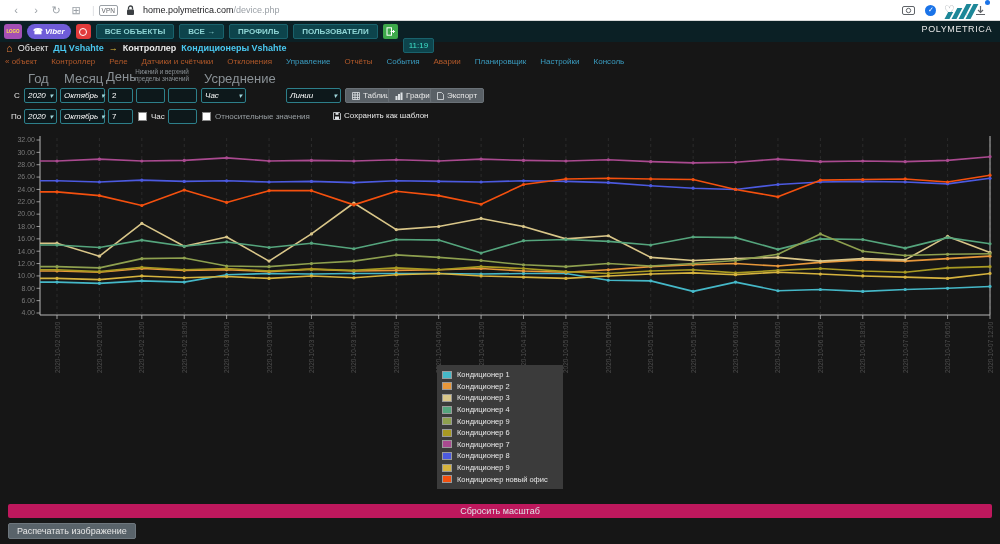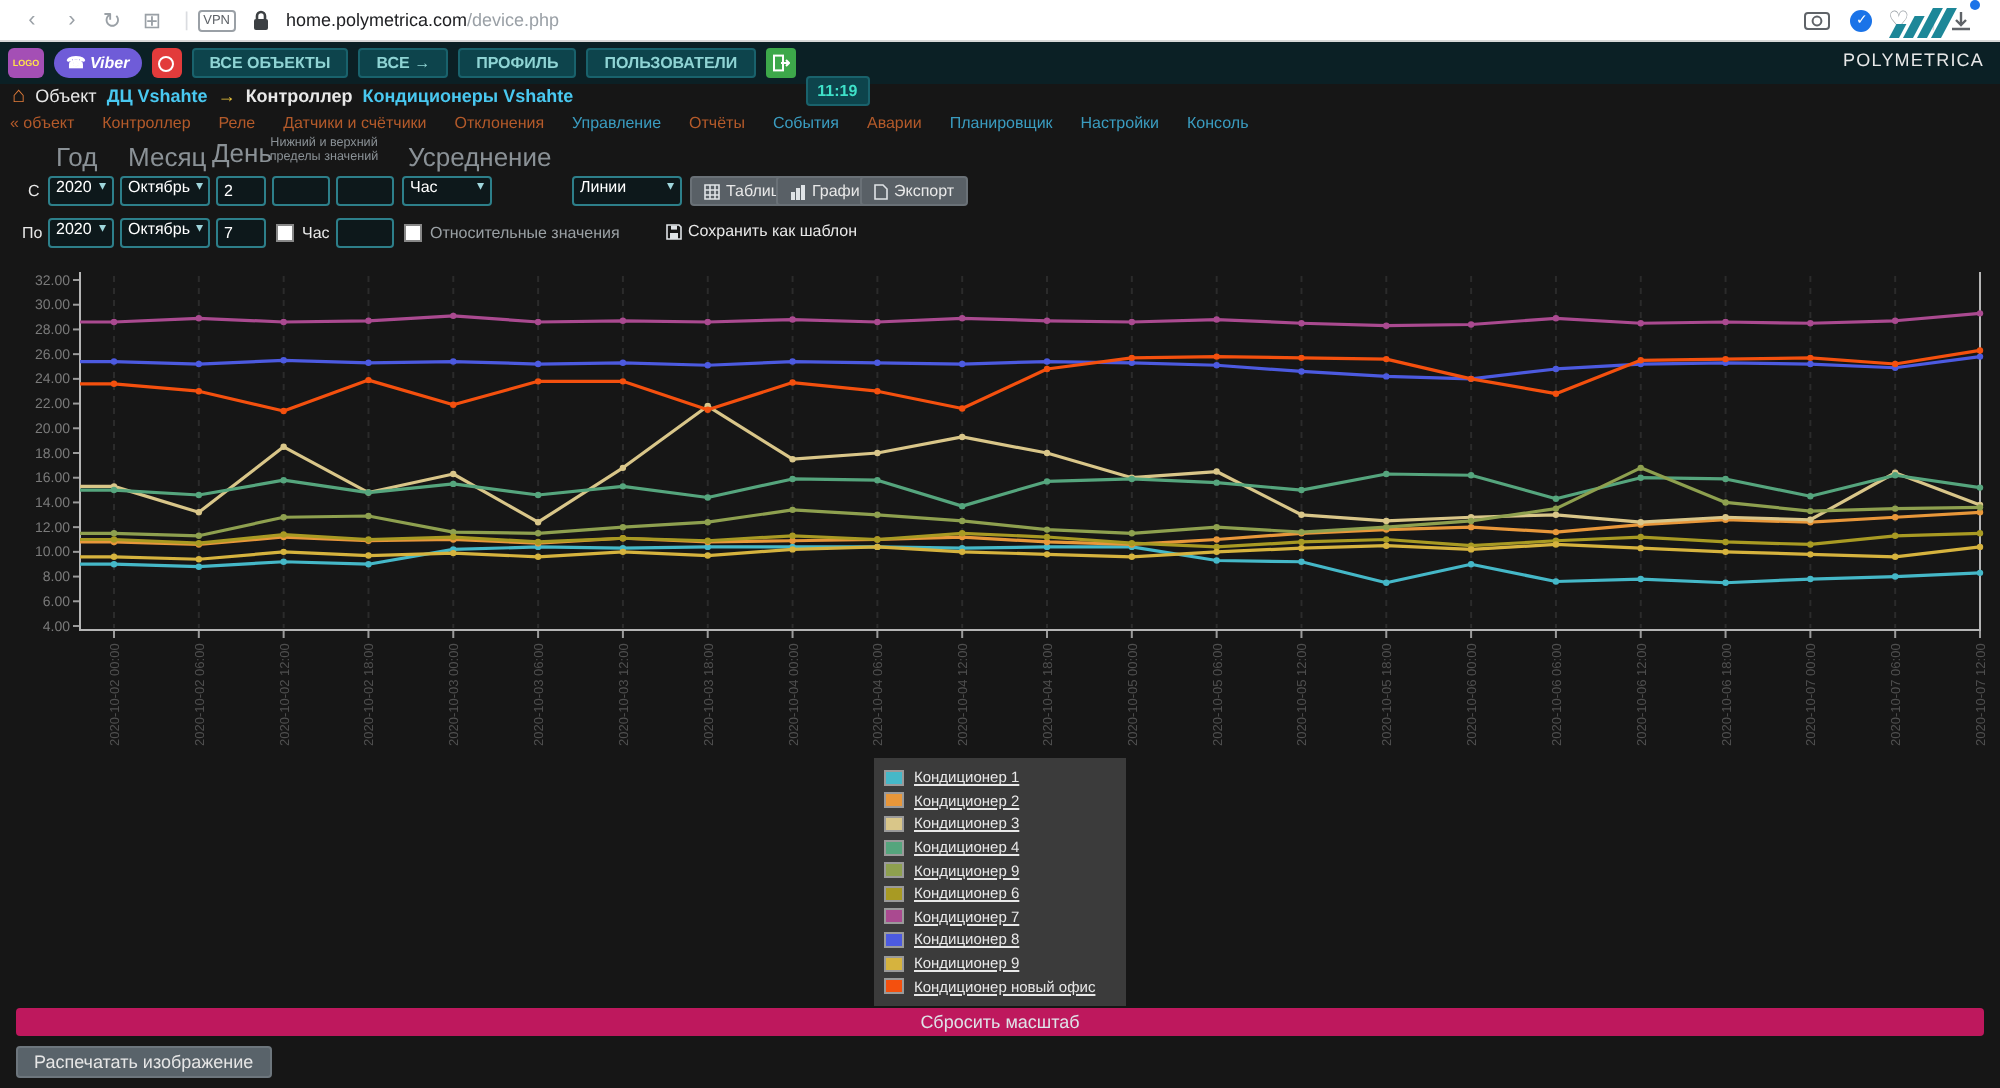--- a/index.html
+++ b/index.html
@@ -19,53 +19,53 @@
   .dl-dot { position:absolute; top:-2px; right:-2px; width:5px; height:5px; border-radius:50%; background:#1a73e8; }
 
   
   .toolbar { position:absolute; top:21px; left:0; width:1000px; height:21px; background:#0b2025; display:flex; align-items:center; padding:0 4px; gap:5px; }
   .logo-badge { width:18px; height:15px; background:#a44fb5; border-radius:3px; color:#ffe24a; font-size:4.5px; font-weight:bold; display:flex; align-items:center; justify-content:center; }
   .viber-pill { height:15px; background:#6f5cd8; border-radius:8px; color:#fff; font-size:8px; font-weight:bold; font-style:italic; display:flex; align-items:center; padding:0 6px; gap:2px; }
   .red-badge { width:15px; height:15px; background:#e23b3b; border-radius:3px; display:flex; align-items:center; justify-content:center; }
   .red-badge .ring { width:8px; height:8px; border:1.5px solid #fff; border-radius:50%; }
   .tbtn { height:15px; background:#0d444c; border:1px solid #19626c; border-radius:2px; color:#8fd4d4; font-size:8px; font-weight:bold; display:flex; align-items:center; padding:0 8px; }
   .green-badge { width:15px; height:15px; background:#3da84a; border-radius:2px; display:flex; align-items:center; justify-content:center; }
-  .time-badge { height:15px; background:#0d444c; border:1px solid #19626c; border-radius:2px; color:#3fe0c8; font-size:8px; font-weight:bold; display:flex; align-items:center; padding:0 5px;margin-top:28px; }
+  .time-badge { height:15px; background:#0d444c; border:1px solid #19626c; border-radius:2px; color:#3fe0c8; font-size:8px; font-weight:normal; display:flex; align-items:center; padding:0 5px;margin-top:28px; }
   .brand { position:absolute; right:8px; top:3px; text-align:center; }
   .brand-text { color:#e8e8e8; font-size:9px; letter-spacing:0.6px; margin-top:1px; }
 
   
   .breadcrumb { position:absolute; top:42px; left:0; width:1000px; height:12px; display:flex; align-items:center; gap:5px; padding:0 6px; font-size:9px; }
   .bc-home { color:#e07b39; font-size:11px; line-height:10px; }
   .bc-link { color:#49c8f0; font-weight:bold; }
   .bc-arrow { color:#e8c23c; font-weight:bold; }
   .bc-plain { color:#e8e8e8; }
   .bc-bold { font-weight:bold; }
   .subnav { position:absolute; top:55px; left:0; width:1000px; height:11px; display:flex; align-items:flex-end; gap:14px; padding:0 5px; font-size:8px; }
   .nl-o { color:#b45a2a; } .nl-c { color:#3a9cc0;margin-top:30px; }
 
   
   .filters { position:absolute; top:66px; left:0; width:1000px; height:66px; font-size:8px; }
   .flabel { position:absolute; color:#8a9196; font-size:13px; }
   .flabel.small { font-size:6.3px; text-align:center; line-height:1.15; width:68px; }
-  .fselect { position:absolute; height:15px; background:#0d181b; border:1px solid #2d7f8a; border-radius:2px; color:#fff; display:flex; align-items:flex-start; justify-content:space-between; padding:0 3px; font-size:8px; }
+  .fselect { position:absolute; height:15px; background:#0d181b; border:1px solid #2d7f8a; border-radius:2px; color:#fff; display:flex; align-items:center; justify-content:space-between; padding:0 3px; font-size:8px;font-style:italic; }
   .fselect .car { color:#9fd6dc; font-size:7px; margin-left:3px; }
   .finput { position:absolute; height:15px; background:#0d181b; border:1px solid #2d7f8a; border-radius:2px; color:#fff; font-size:8px; padding:0 3px; width:26px; font-family:"Liberation Sans",sans-serif; }
   .rowlab { position:absolute; color:#e8e8e8; font-size:8px; }
   .cbox { position:absolute; width:9px; height:9px; background:#fff; border:1px solid #888; }
   .cblab { position:absolute; color:#9aa0a4; font-size:8px; }
   .cblab.white { color:#e8e8e8; }
   .abtn { position:absolute; height:15px; background:#596066; border:1px solid #6a7177; border-radius:2px; color:#e8e8e8; font-size:8px; display:inline-flex; align-items:center; gap:3px; padding:0 6px; }
   .savelink { position:absolute; color:#e8e8e8; font-size:8px; display:inline-flex; align-items:center; gap:3px; }
 
   
   .chart-wrap { position:absolute; top:132px; left:0; width:1000px; height:246px; }
 
   
-  .legend { position:absolute; top:379px; left:437px; width:126px; background:#3b3b3b; padding:4px 5px;text-decoration:underline; }
+  .legend { position:absolute; top:365px; left:437px; width:126px; background:#3b3b3b; padding:4px 5px; }
   .legend-item { display:flex; align-items:center; gap:5px; height:11.6px; }
   .swatch { width:10px; height:8px; border:1px solid #9a9a9a; flex:0 0 auto; }
   .legend-item span.lbl { color:#e8e8e8; font-size:7.5px; white-space:nowrap; }
 
   
   .reset-bar { position:absolute; top:504px; left:8px; width:984px; height:14px; background:#be185d; border-radius:2px; color:#dfe3e8; font-size:9px; display:flex; align-items:center; justify-content:center; }
   .print-btn { position:absolute; top:523px; left:8px; height:16px; background:#59636a; border:1px solid #6d767d; border-radius:2px; color:#e6e6e6; font-size:9px; display:flex; align-items:center; padding:0 8px; font-family:"Liberation Sans",sans-serif; }
 </style>
 </head>
 <body>

